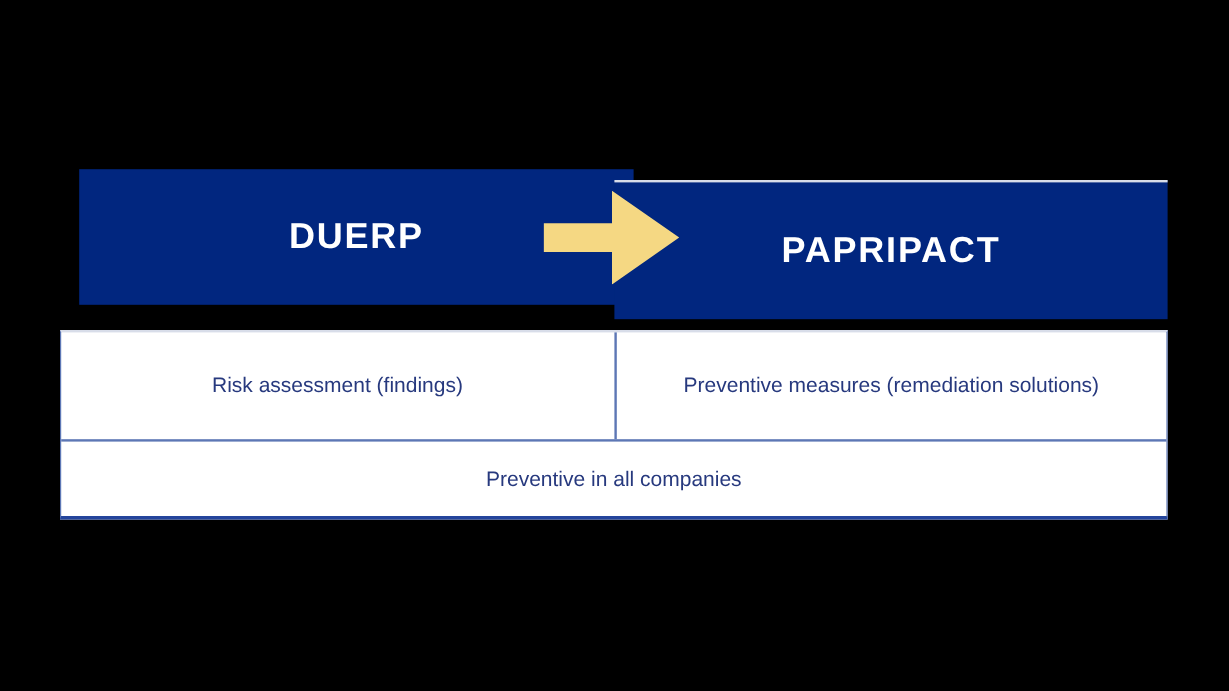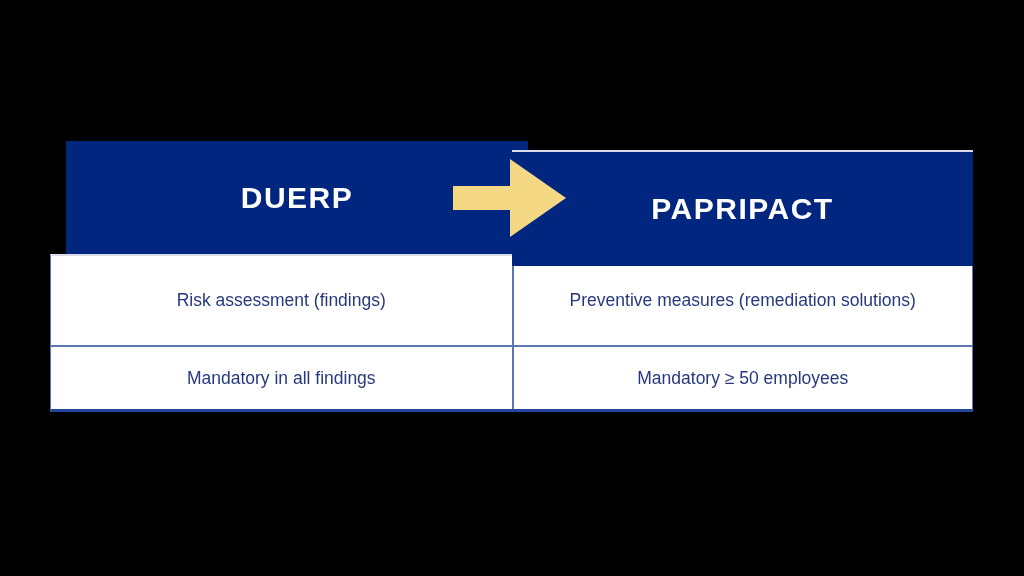--- a/index.html
+++ b/index.html
@@ -60,20 +60,21 @@
     width: 113px; height: 78px;
     z-index: 2;
   }
   .arrow-icon polygon { fill: var(--arrow); }
   .table-body {
     background: var(--body-bg);
     border-left: 1px solid var(--border);
     border-right: 1px solid var(--border);
     border-top: 2px solid var(--border-light);
     border-bottom: 3px solid var(--border-dark);
+    margin-top: 21px;
   }
   .row {
     display: flex;
   }
   .row + .row {
     border-top: 2px solid var(--border);
   }
   .row-1 { height: 89px; }
   .row-2 { height: 64px; }
   .cell {
@@ -108,19 +109,18 @@
         <polygon points="0,27 57,27 57,0 113,39 57,78 57,51 0,51"></polygon>
       </svg>
     </div>
 
     <div class="table-body">
       <div class="row row-1">
         <div class="cell">Risk assessment (findings)</div>
         <div class="cell">Preventive measures (remediation solutions)</div>
       </div>
       <div class="row row-2">
-        <div class="cell">Mandatory in all findings</div>
-        <div class="cell">Mandatory ≥ 50 employees</div>
+        <div class="cell">Preventive in all companies</div>
       </div>
     </div>
 
   </div>
 </div>
 
 </body></html>

